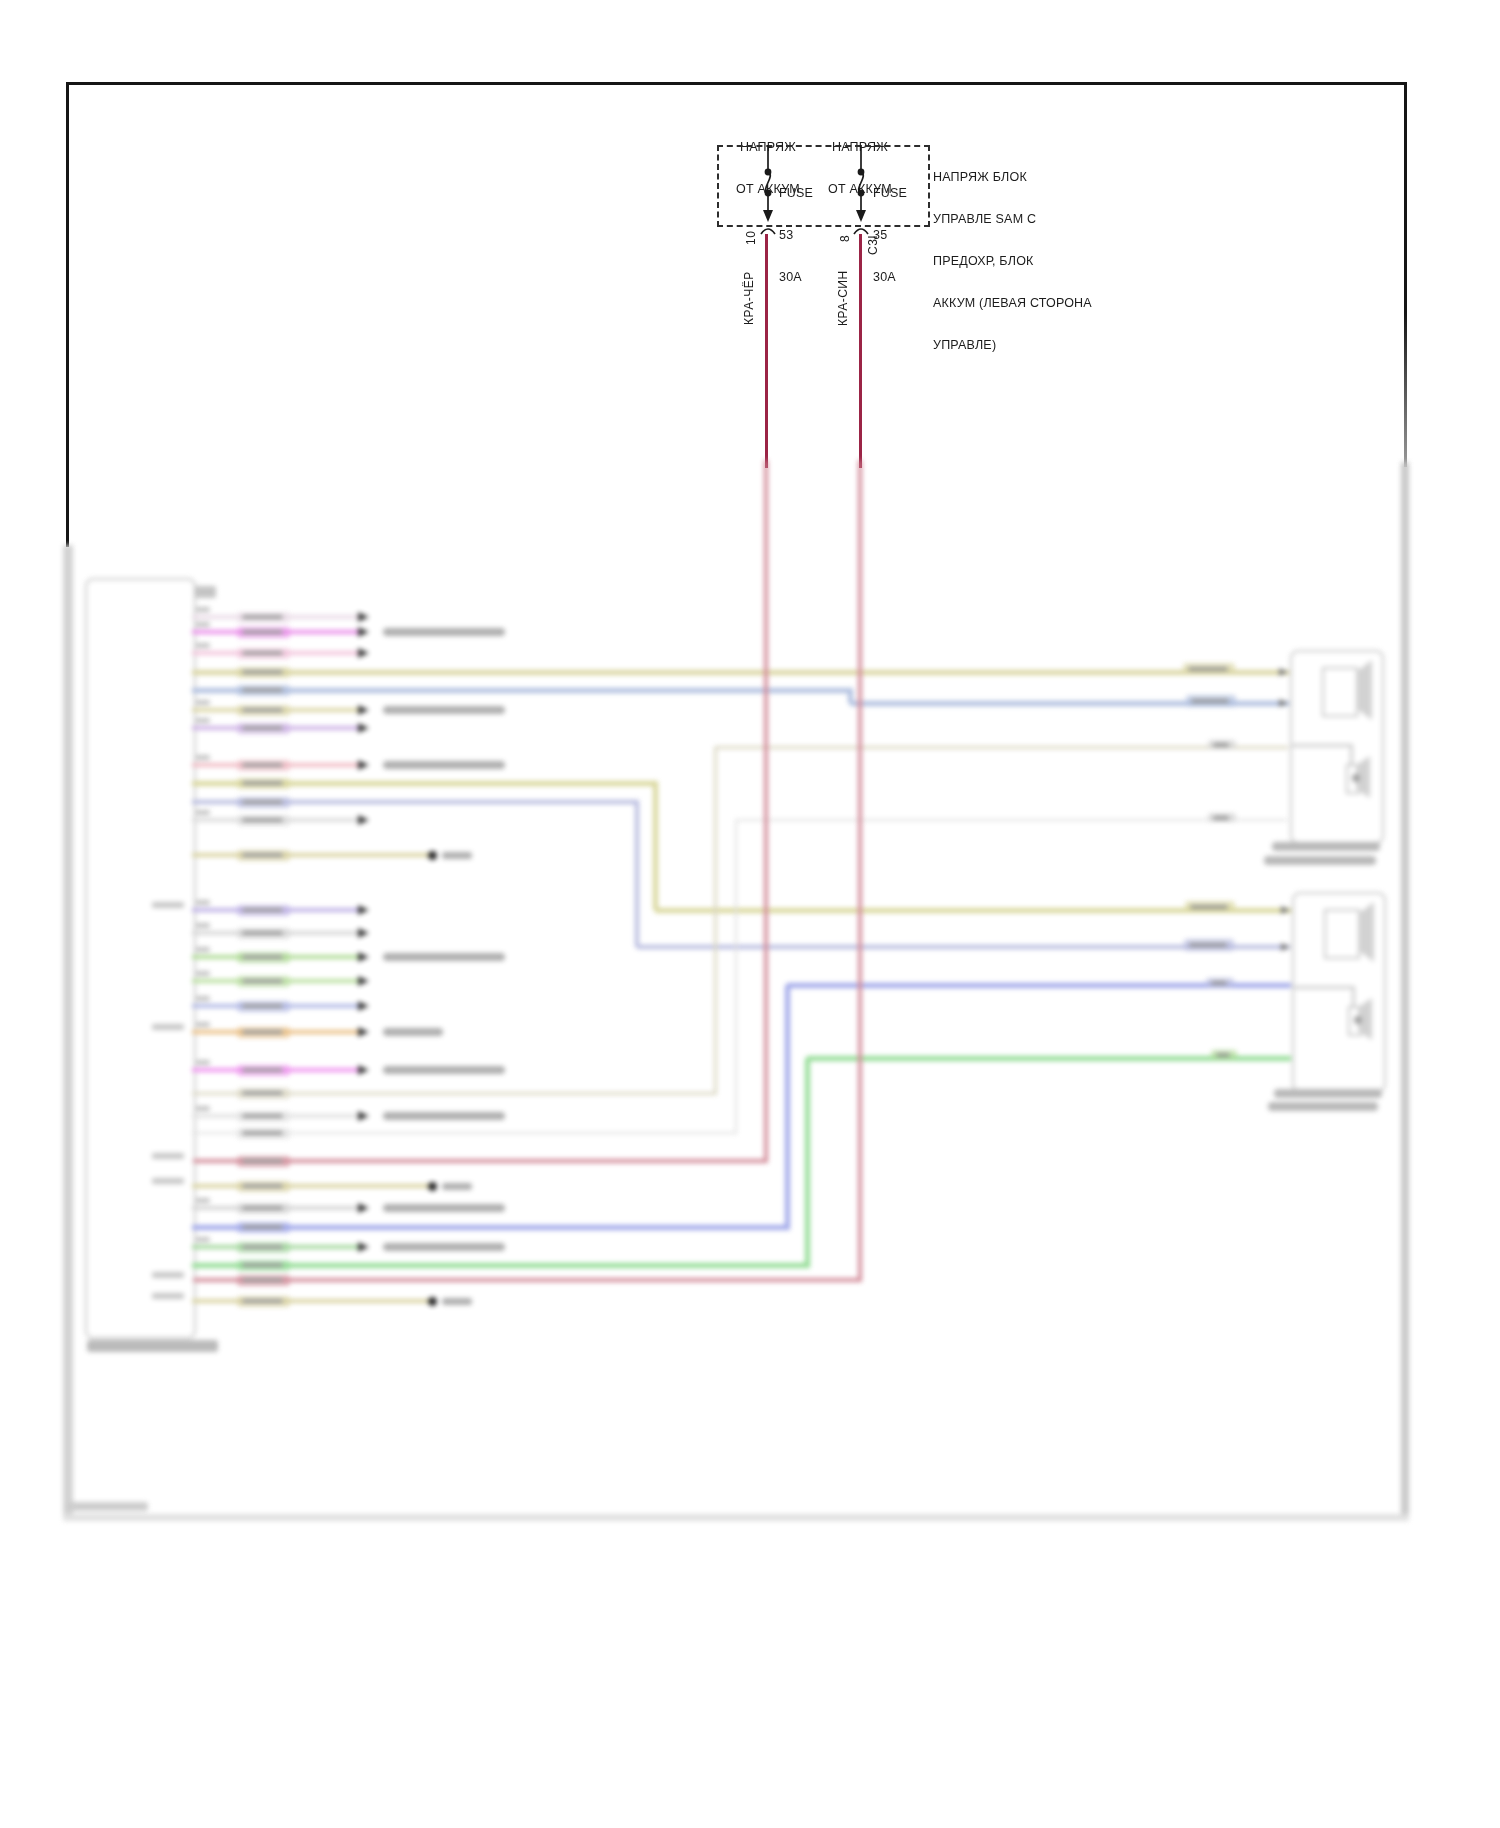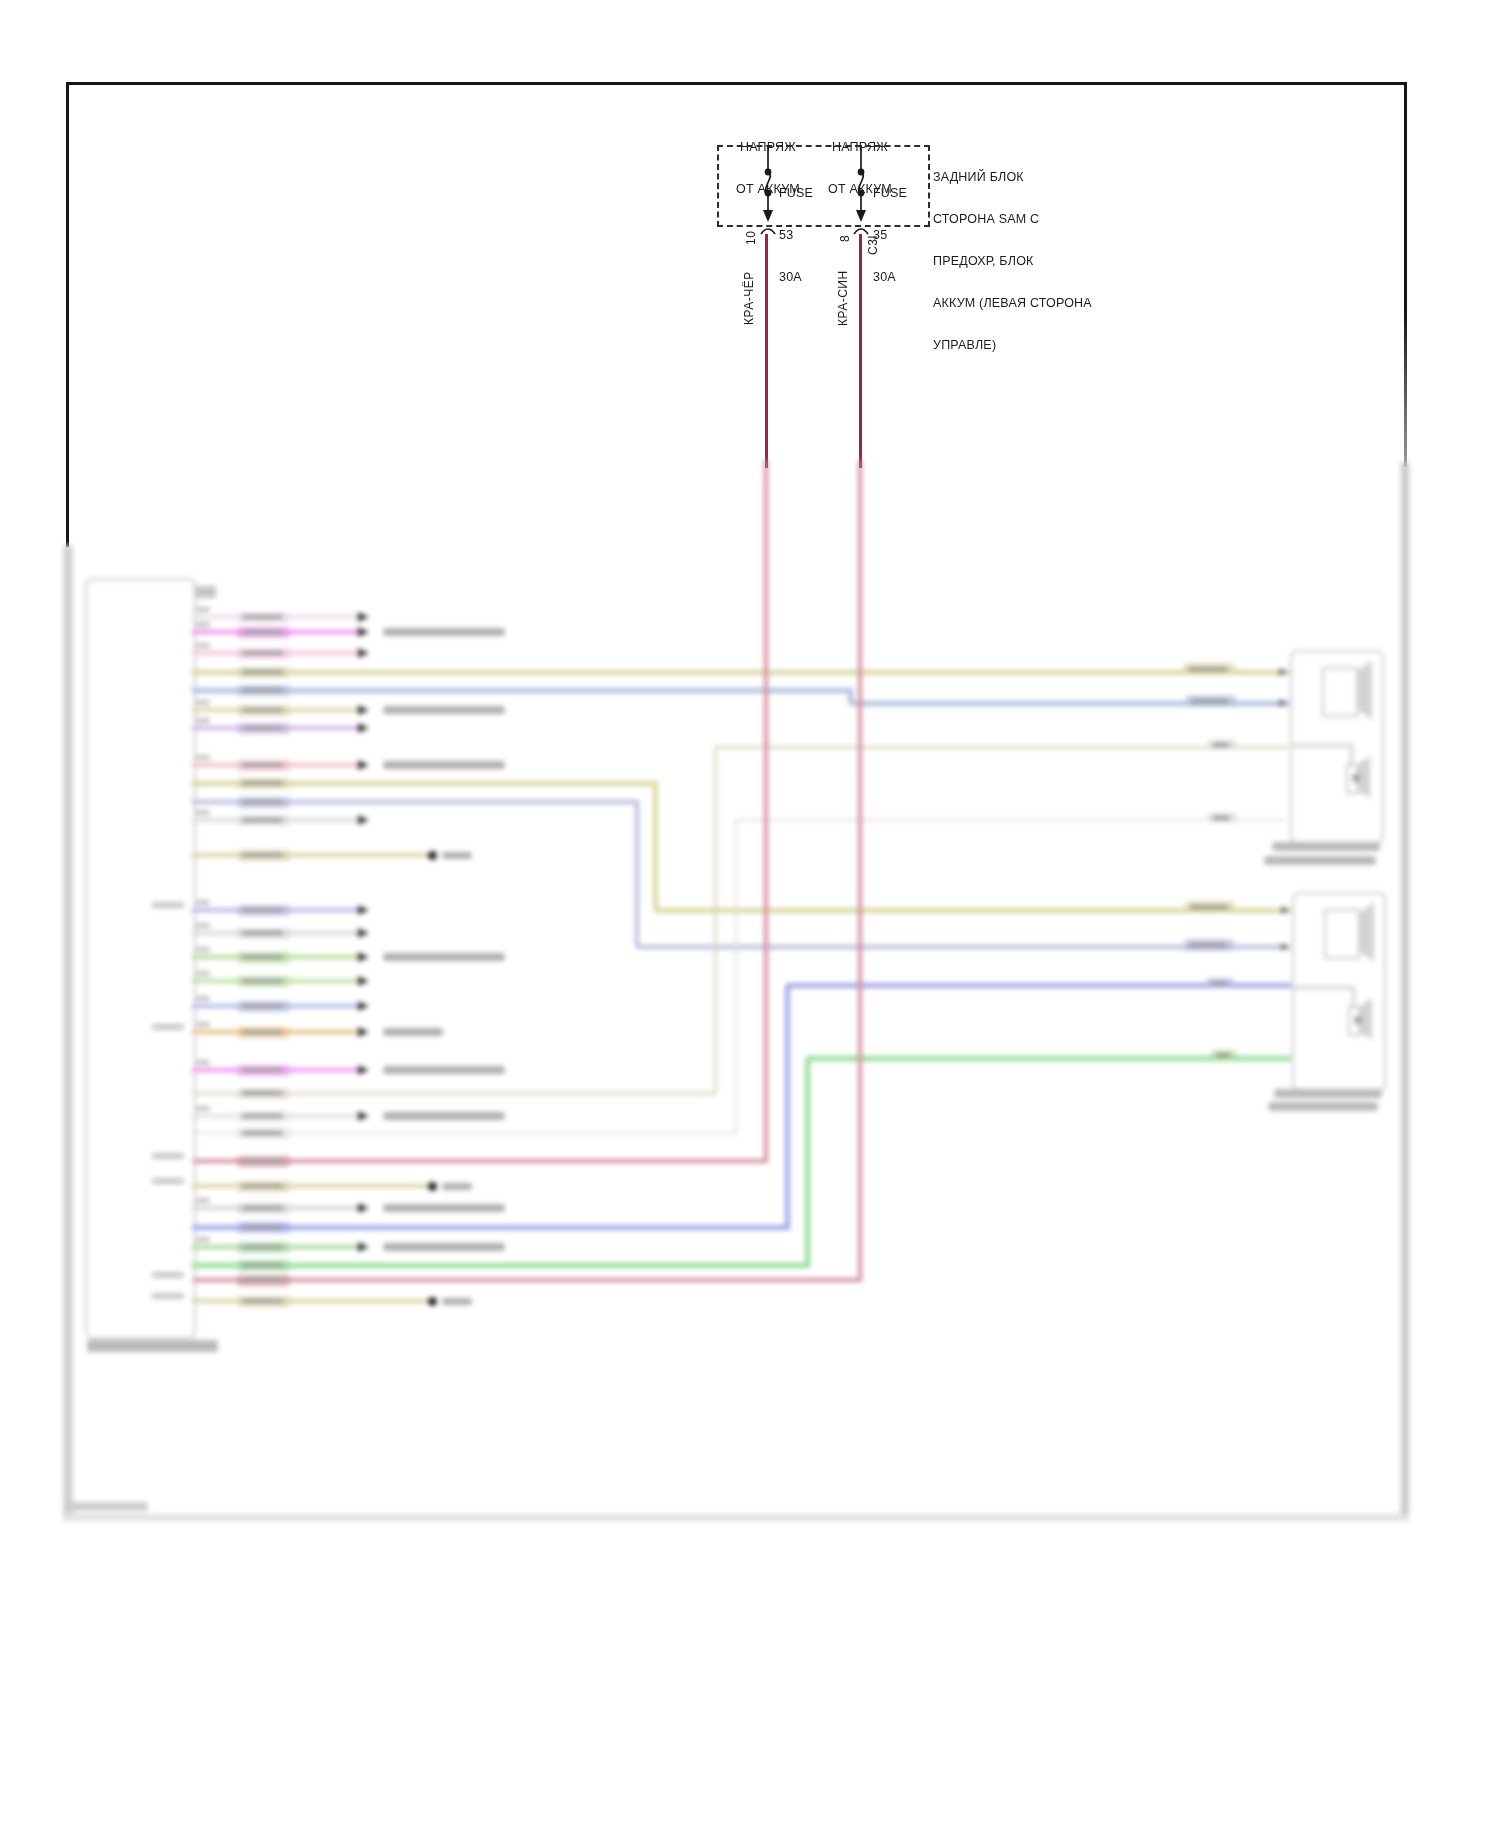--- a/index.html
+++ b/index.html
@@ -68,22 +68,22 @@
     <div>53</div>
     <div>30A</div>
   </div>
   <div class="lbl" style="left:873px;top:158px;">
     <div>FUSE</div>
     <div>35</div>
     <div>30A</div>
   </div>
 
   <div class="lbl" style="left:933px;top:142px;width:270px;">
-    <div>ЗАДНИЙ БЛОК</div>
-    <div>СТОРОНА SAM С</div>
+    <div>НАПРЯЖ БЛОК</div>
+    <div>УПРАВЛЕ SAM С</div>
     <div>ПРЕДОХР, БЛОК</div>
     <div>АККУМ (ЛЕВАЯ СТОРОНА</div>
     <div>УПРАВЛЕ)</div>
   </div>
 
   <div class="vlbl" style="left:744px;top:226px;height:24px;">10</div>
   <div class="vlbl" style="left:838px;top:226px;height:24px;">8</div>
   <div class="vlbl" style="left:866px;top:228px;height:34px;">C3I</div>
   <div class="vlbl" style="left:742px;top:252px;height:92px;">КРА-ЧЁР</div>
   <div class="vlbl" style="left:836px;top:252px;height:92px;">КРА-СИН</div>

